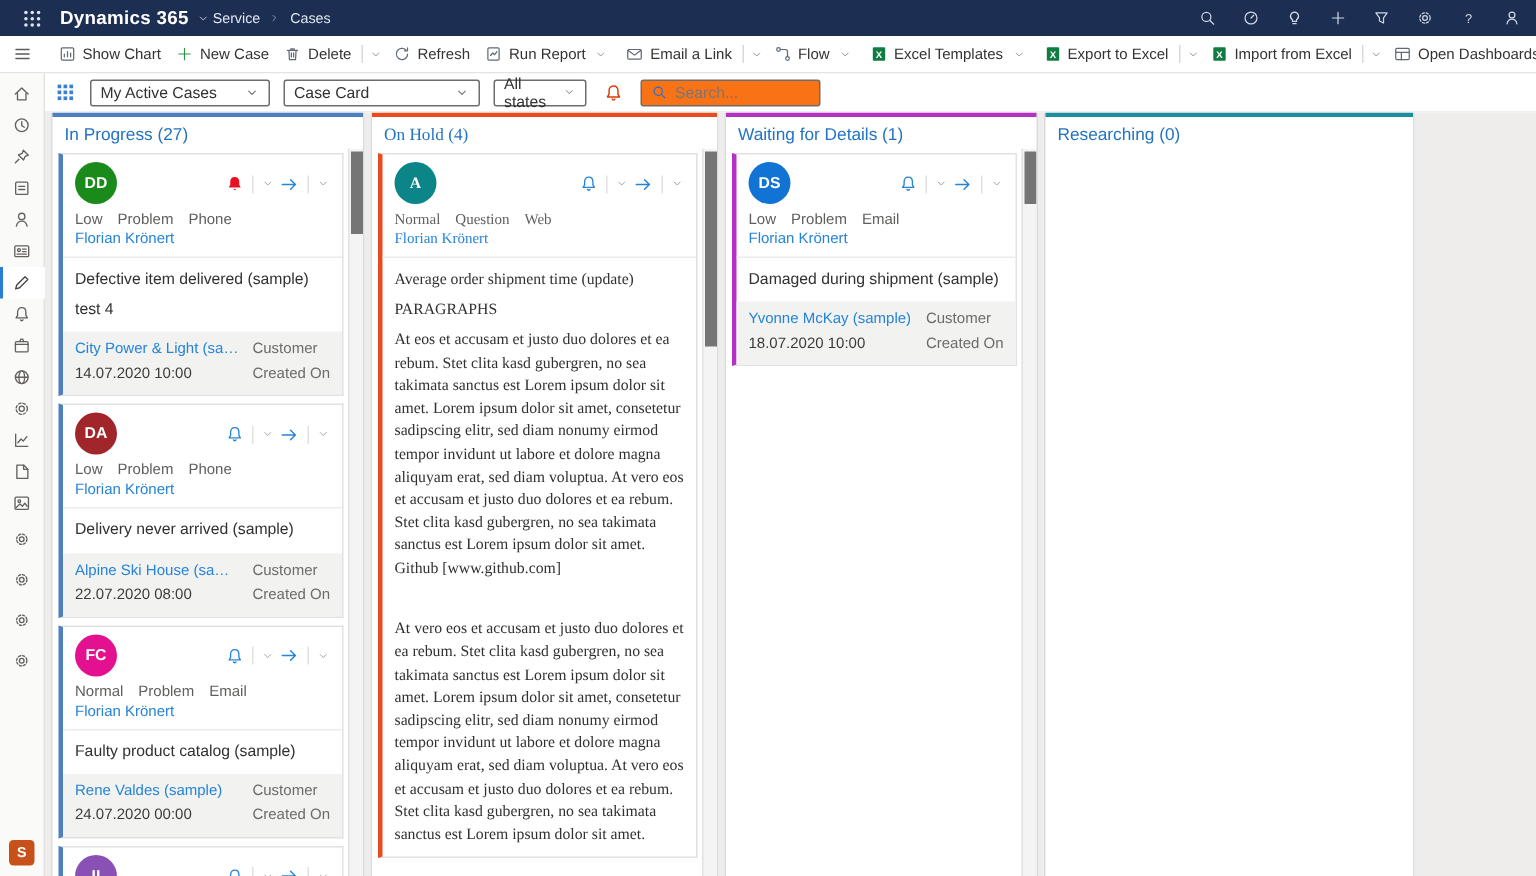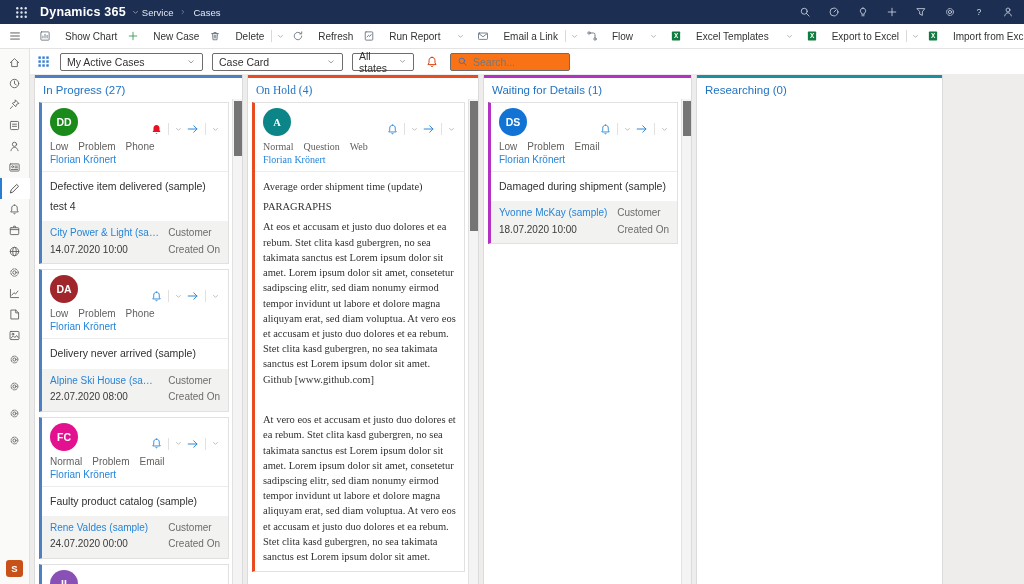--- a/index.html
+++ b/index.html
@@ -21,21 +21,21 @@
   .nav-right{margin-left:auto;display:flex;align-items:center;gap:17px;color:#cfd7e6}
   .nav-ic{display:flex;cursor:pointer}
 
   
   .cmdbar{height:25px;background:#fff;border-bottom:1px solid #e3e3e3;display:flex;
     align-items:center;flex:none}
   .hamburger{width:30px;height:100%;display:flex;align-items:center;justify-content:center;
     color:#5b5b5b;background:none;border:none;cursor:pointer;flex:none}
   .cmd-buttons{display:flex;align-items:center;height:100%;overflow:hidden;white-space:nowrap;
     padding-left:4px}
-  .cmd-btn{display:inline-flex;align-items:center;gap:14px;font-size:10px;color:#333;
+  .cmd-btn{display:inline-flex;align-items:center;gap:4px;font-size:10px;color:#333;
     padding:0 5px;height:100%;cursor:pointer}
   .cmd-ic{display:flex;color:#5f6a75}
   .cmd-chev{display:flex;color:#8a8a8a;padding:0 2px;cursor:pointer}
   .cmd-sep{width:1px;height:12px;background:#d9d9d9;margin:0 2px;flex:none;display:inline-block}
 
   
   .main{flex:1;display:flex;min-height:0}
   .sitemap{width:30px;background:#fafaf9;border-right:1px solid #e4e3e1;flex:none;
     display:flex;flex-direction:column;align-items:center;padding-top:3px;position:relative}
   .side-item{width:30px;height:21px;display:flex;align-items:center;justify-content:center;
@@ -73,21 +73,21 @@
     overflow:hidden}
   .col-body{flex:1;position:relative;padding:3px 13px 0 4px;overflow:hidden;min-height:0}
   .col-scroll{position:absolute;right:0;top:0;bottom:0;width:10px;background:#f4f4f4;
     border-left:1px solid #e2e2e2;cursor:pointer}
   .col-thumb{position:absolute;left:1px;top:2px;width:8px;background:#757575}
 
   
   .card{border:1px solid #e1e1e1;border-left-width:3px;background:#fff;margin-bottom:5px;
     cursor:pointer}
   .card-head{padding:5px 8px 0}
-  .card-toprow{display:flex;align-items:flex-end}
+  .card-toprow{display:flex;align-items:center}
   .avatar{width:28px;height:28px;border-radius:50%;color:#fff;font-size:10.5px;font-weight:bold;
     display:flex;align-items:center;justify-content:center;flex:none}
   .card-icons{margin-left:auto;display:flex;align-items:center;gap:3px;margin-top:1px}
   .cicon{display:flex;cursor:pointer}
   .cicon.bell{color:#2684d8}
   .cicon.chev{color:#9a9a9a}
   .cicon.arrow{color:#2684d8}
   .vsep{width:1px;height:12px;background:#e1e1e1;margin:0 2px}
   .tag-row{display:flex;gap:10px;font-size:10px;color:#615f5d;margin-top:5px;white-space:nowrap;
     overflow:hidden}
@@ -458,21 +458,21 @@
               <rect x="6.1" y="1.6" width="2.8" height="2.8" fill="#3b7fd4"></rect>
               <rect x="10.6" y="1.6" width="2.8" height="2.8" fill="#3b7fd4"></rect>
               <rect x="1.6" y="6.1" width="2.8" height="2.8" fill="#3b7fd4"></rect>
               <rect x="6.1" y="6.1" width="2.8" height="2.8" fill="#3b7fd4"></rect>
               <rect x="10.6" y="6.1" width="2.8" height="2.8" fill="#3b7fd4"></rect>
               <rect x="1.6" y="10.6" width="2.8" height="2.8" fill="#3b7fd4"></rect>
               <rect x="6.1" y="10.6" width="2.8" height="2.8" fill="#3b7fd4"></rect>
               <rect x="10.6" y="10.6" width="2.8" height="2.8" fill="#3b7fd4"></rect>
             </svg>
           </span>
-        <div class="select" style="width:143px">
+        <div class="select" style="width:120px">
           <span>My Active Cases</span>
           <span class="sel-chev fill-icon">
               <svg class="ic" width="10" height="10" viewBox="0 0 16 16">
                 <path d="M4.5 6l3.5 3.5L11.5 6" fill="none" stroke="currentColor" stroke-width="1.1" stroke-linecap="round" stroke-linejoin="round"></path>
               </svg>
             </span>
         </div>
         <div class="select" style="width:131px">
           <span>Case Card</span>
           <span class="sel-chev fill-icon">

